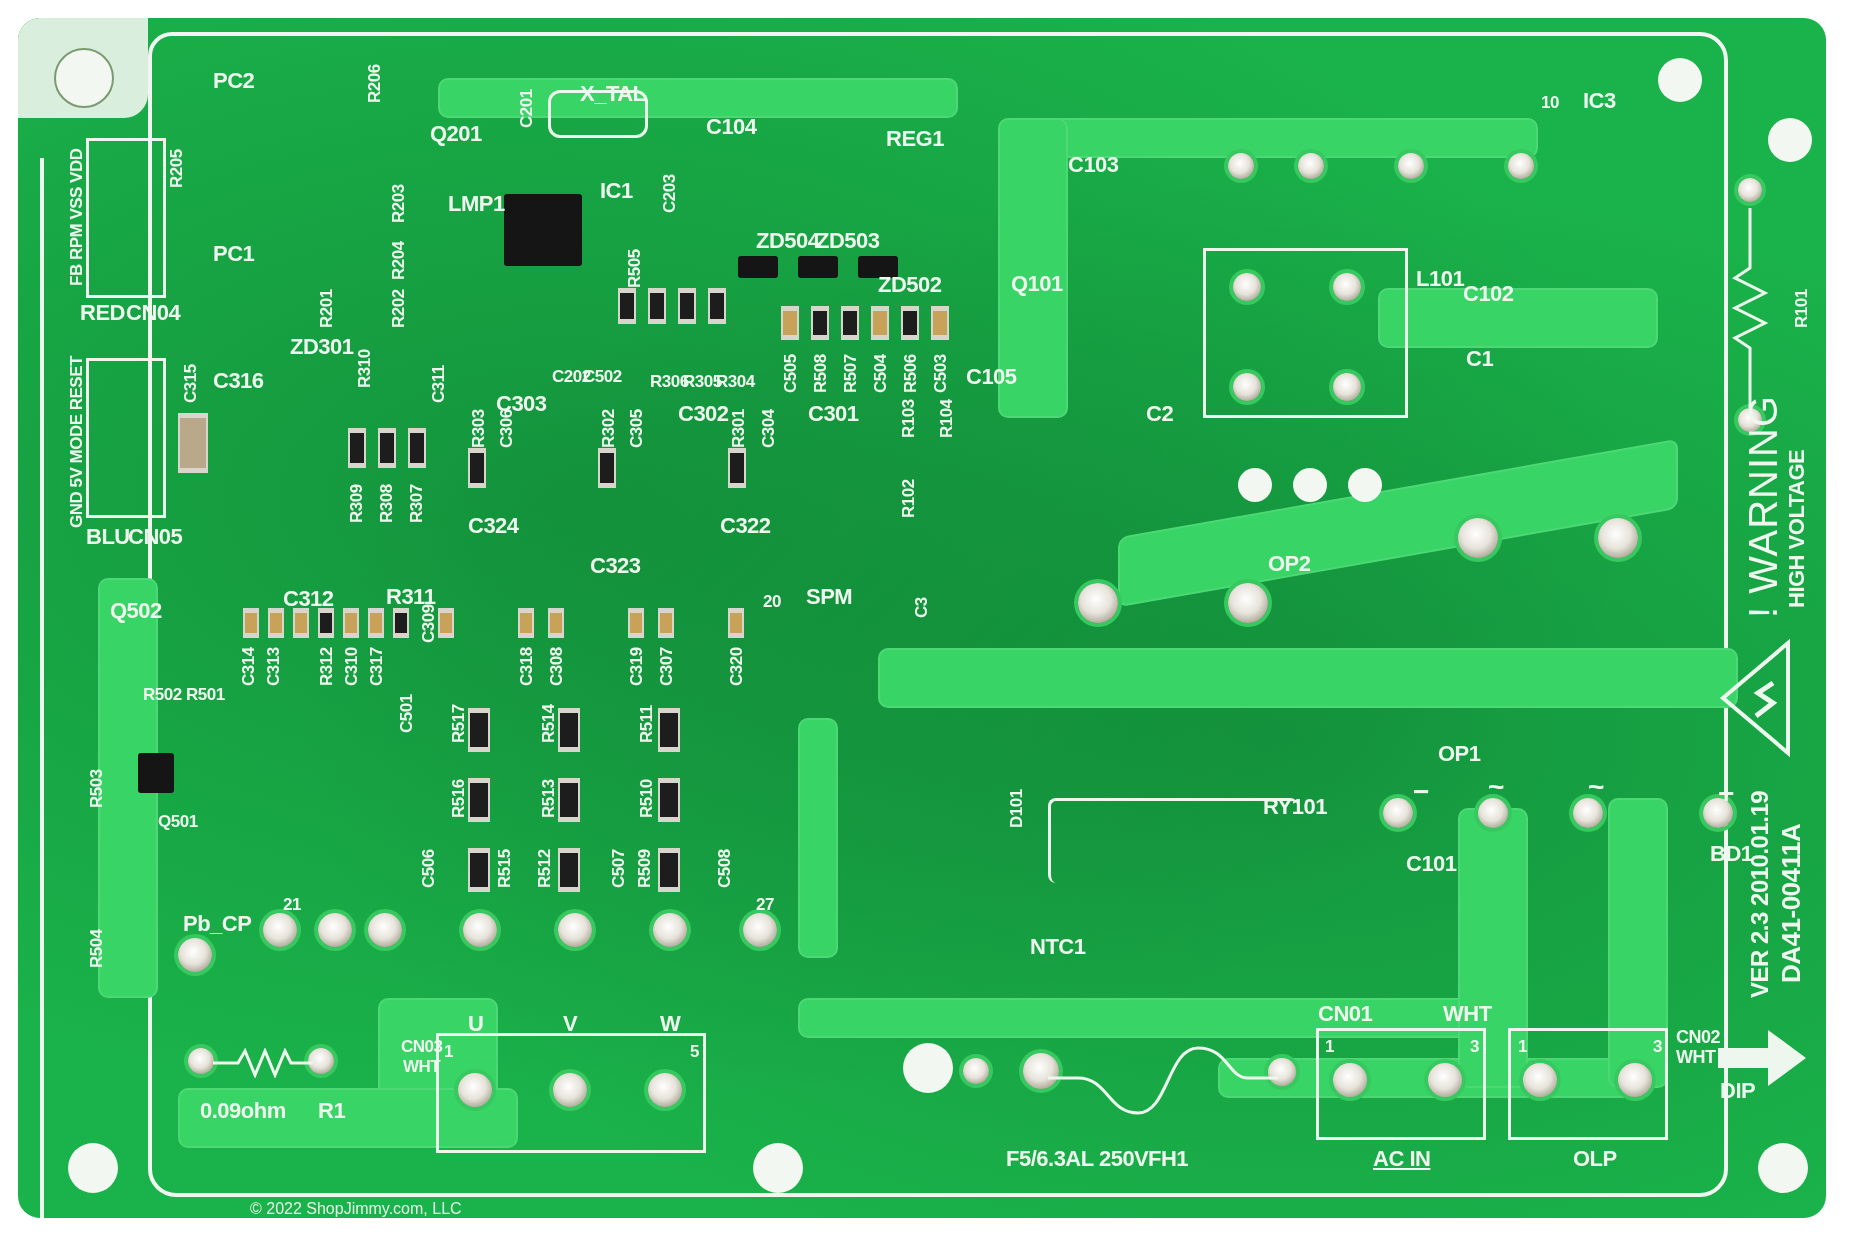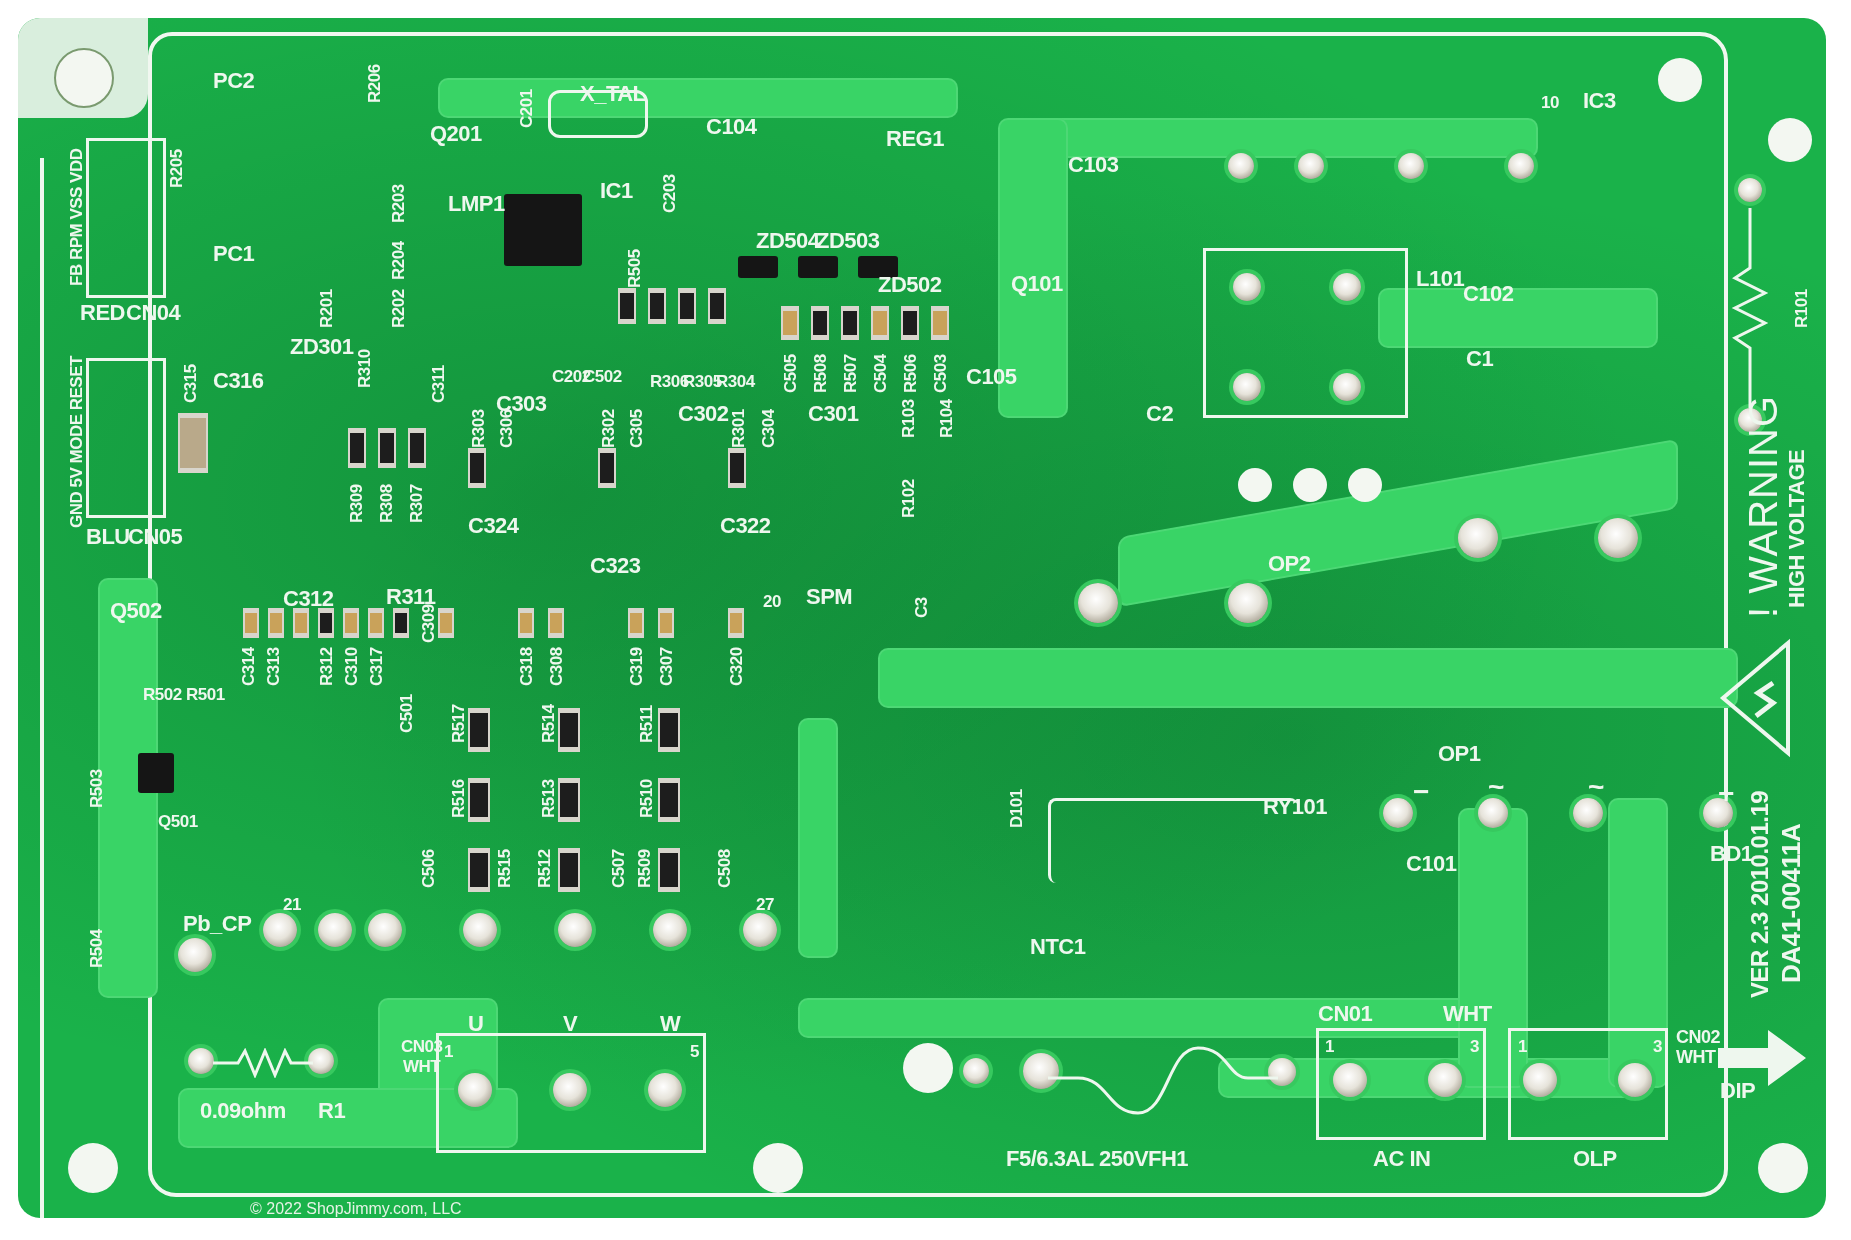--- a/index.html
+++ b/index.html
@@ -183,21 +183,21 @@
   <div class="label" style="left:450px;top:995px;">U</div>
   <div class="label" style="left:545px;top:995px;">V</div>
   <div class="label" style="left:642px;top:995px;">W</div>
   <div class="label sm" style="left:426px;top:1025px;">1</div>
   <div class="label sm" style="left:672px;top:1025px;">5</div>
 
   <div class="label" style="left:1300px;top:985px;">CN01</div>
   <div class="label" style="left:1425px;top:985px;">WHT</div>
   <div class="label sm" style="left:1307px;top:1020px;">1</div>
   <div class="label sm" style="left:1452px;top:1020px;">3</div>
-  <div class="label" style="left:1355px;top:1130px;">AC IN</div>
+  <div class="label" style="left:1355px;top:1130px;text-decoration:underline;">AC IN</div>
   <div class="label" style="left:1658px;top:1010px;font-size:18px;">CN02</div>
   <div class="label" style="left:1658px;top:1030px;font-size:18px;">WHT</div>
   <div class="label sm" style="left:1500px;top:1020px;">1</div>
   <div class="label sm" style="left:1635px;top:1020px;">3</div>
   <div class="label" style="left:1555px;top:1130px;">OLP</div>
   <div class="label" style="left:1702px;top:1062px;">DIP</div>
 
   <div class="label" style="left:195px;top:52px;">PC2</div>
   <div class="label" style="left:195px;top:225px;">PC1</div>
   <div class="label v sm" style="left:150px;top:170px;">R205</div>

